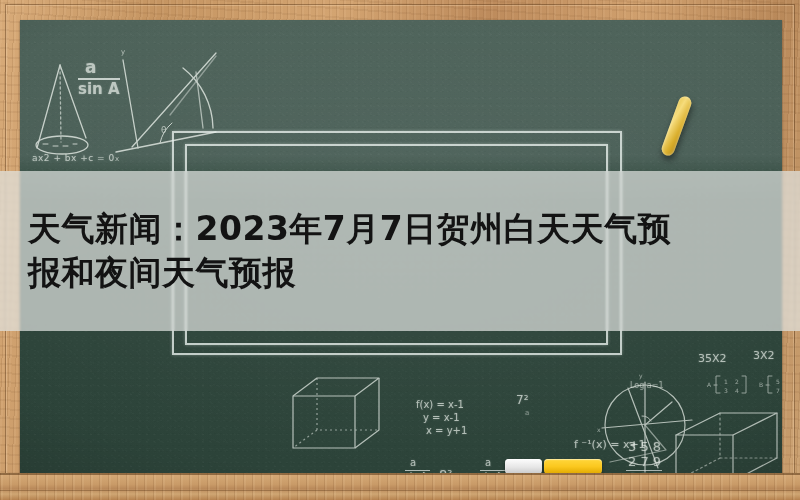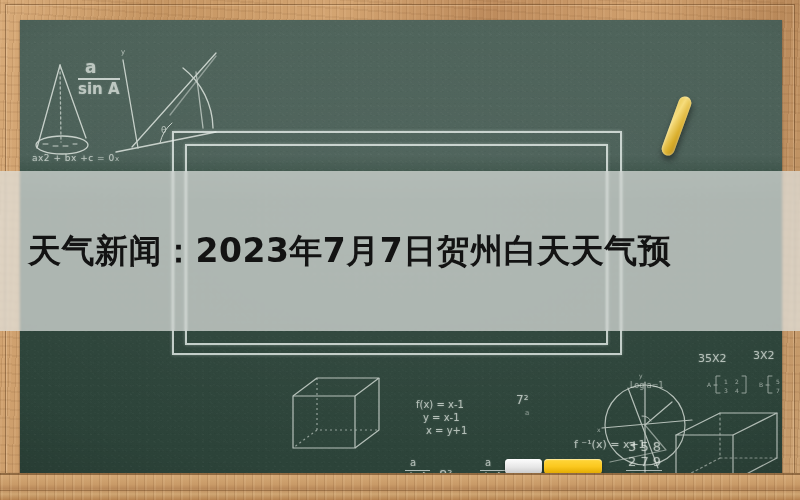--- a/index.html
+++ b/index.html
@@ -257,20 +257,21 @@
 
     <div class="chalk-rect" id="rect-outer"></div>
     <div class="chalk-rect" id="rect-inner"></div>
 
     <div id="chalk-float"></div>
   </div>
 
   <div id="title-band"></div>
   <div id="title-text">
     <div class="line">天气新闻：2023年7月7日贺州白天天气预</div>
+    <div class="line">报和夜间天气预报</div>
   </div>
 
   <div class="ledge-item" id="eraser"></div>
   <div class="ledge-item" id="chalk-yellow"></div>
 
   <div id="ledge">
     <div class="g"></div>
     <div class="lip"></div>
     <div class="lip2"></div>
   </div>

